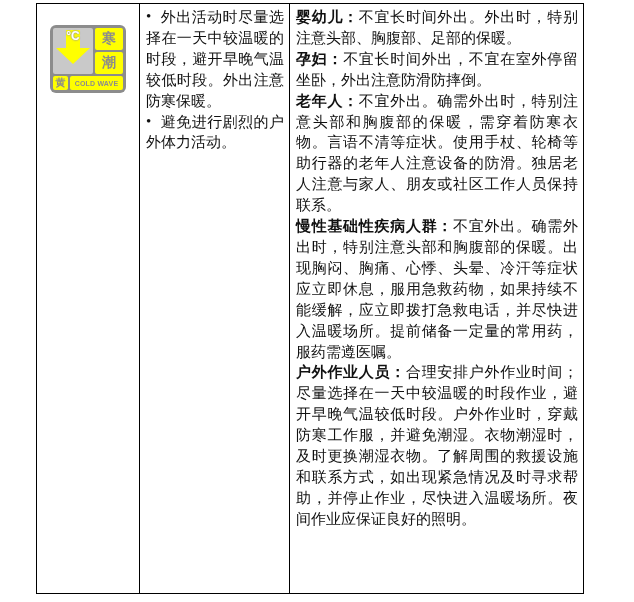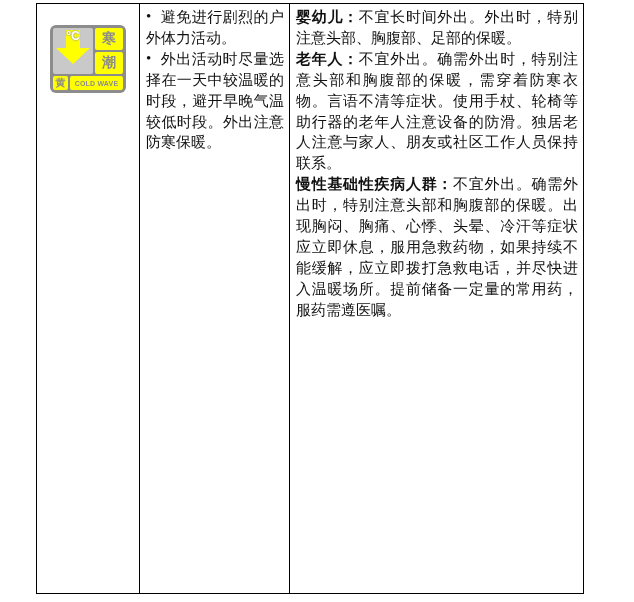--- a/index.html
+++ b/index.html
@@ -117,24 +117,26 @@
           <div class="cw-char">潮</div>
         </div>
         <div class="cw-bottom">
           <div class="cw-level">黄</div>
           <div class="cw-en">COLD WAVE</div>
         </div>
       </div>
     </div>
 
     <div class="col col-general">
+      <p><span class="bullet">•</span><span>外出活动时尽量选择在一天中较温暖的时段，避开早晚气温较低时段。外出注意防寒保暖。</span></p>
       <p><span class="bullet">•</span><span>避免进行剧烈的户外体力活动。</span></p>
-      <p><span class="bullet">•</span><span>外出活动时尽量选择在一天中较温暖的时段，避开早晚气温较低时段。外出注意防寒保暖。</span></p>
     </div>
 
     <div class="col col-groups">
       <p><span class="group-label">婴幼儿：</span><span>不宜长时间外出。外出时，特别注意头部、胸腹部、足部的保暖。</span></p>
+      <p><span class="group-label">孕妇：</span><span>不宜长时间外出，不宜在室外停留坐卧，外出注意防滑防摔倒。</span></p>
       <p><span class="group-label">老年人：</span><span>不宜外出。确需外出时，特别注意头部和胸腹部的保暖，需穿着防寒衣物。言语不清等症状。使用手杖、轮椅等助行器的老年人注意设备的防滑。独居老人注意与家人、朋友或社区工作人员保持联系。</span></p>
       <p><span class="group-label">慢性基础性疾病人群：</span><span>不宜外出。确需外出时，特别注意头部和胸腹部的保暖。出现胸闷、胸痛、心悸、头晕、冷汗等症状应立即休息，服用急救药物，如果持续不能缓解，应立即拨打急救电话，并尽快进入温暖场所。提前储备一定量的常用药，服药需遵医嘱。</span></p>
+      <p><span class="group-label">户外作业人员：</span><span>合理安排户外作业时间；尽量选择在一天中较温暖的时段作业，避开早晚气温较低时段。户外作业时，穿戴防寒工作服，并避免潮湿。衣物潮湿时，及时更换潮湿衣物。了解周围的救援设施和联系方式，如出现紧急情况及时寻求帮助，并停止作业，尽快进入温暖场所。夜间作业应保证良好的照明。</span></p>
     </div>
 
   </div>
 </div>
 
 </body></html>

